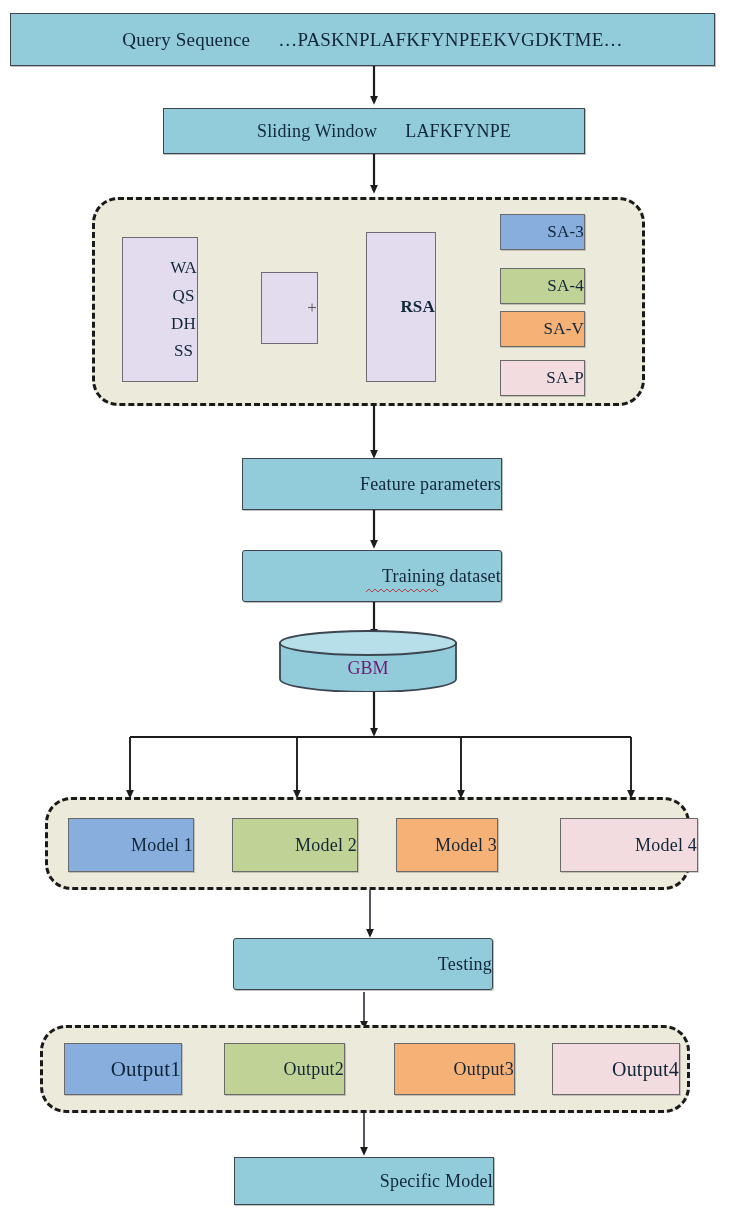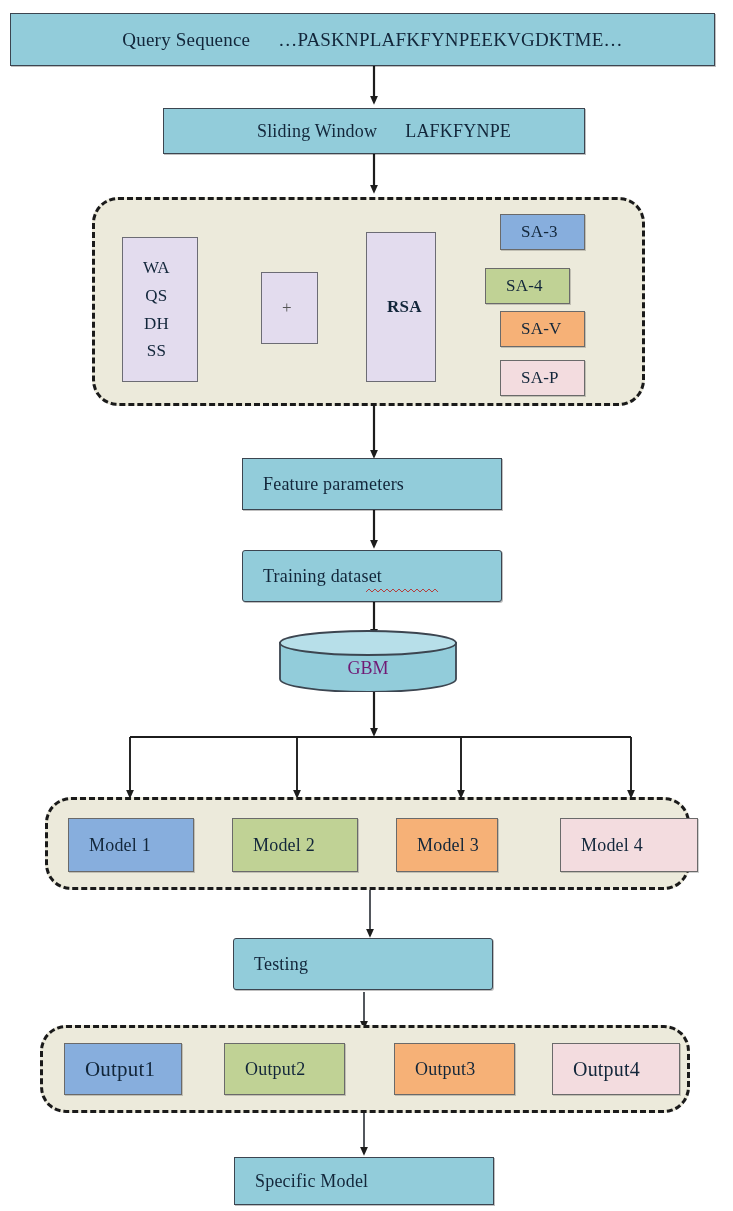--- a/index.html
+++ b/index.html
@@ -18,21 +18,21 @@
     position: absolute;
     left: 0; top: 0;
     width: 733px;
     height: 1211px;
   }
   .node {
     position: absolute;
     box-sizing: border-box;
     display: flex;
     align-items: center;
-    justify-content: flex-start;
+    justify-content: flex-end;
     color: #12263a;
     text-align: center;
     letter-spacing: 0.2px;
     padding-left: 20px;
   }
   .teal {
     background: #92ccda;
     border: 1.6px solid #3c4550;
     box-shadow: 1px 1px 0 rgba(0,0,0,0.25);
   }
@@ -157,21 +157,21 @@
     <span>+</span>
   </div>
 
   <div class="node lav" style="left:366px; top:232px; width:70px; height:150px; font-size:17px; font-weight:bold;">
     <span>RSA</span>
   </div>
 
   <div class="node sa blue" style="left:500px; top:214px; width:85px; height:36px; font-size:17px;">
     <span>SA-3</span>
   </div>
-  <div class="node sa green" style="left:485px; top:268px; width:85px; height:36px; font-size:17px;">
+  <div class="node sa green" style="left:500px; top:268px; width:85px; height:36px; font-size:17px;">
     <span>SA-4</span>
   </div>
   <div class="node sa orange" style="left:500px; top:311px; width:85px; height:36px; font-size:17px;">
     <span>SA-V</span>
   </div>
   <div class="node sa pink" style="left:500px; top:360px; width:85px; height:36px; font-size:17px;">
     <span>SA-P</span>
   </div>
 
   <div class="node teal" style="left:242px; top:458px; width:260px; height:52px; font-size:18px;">

